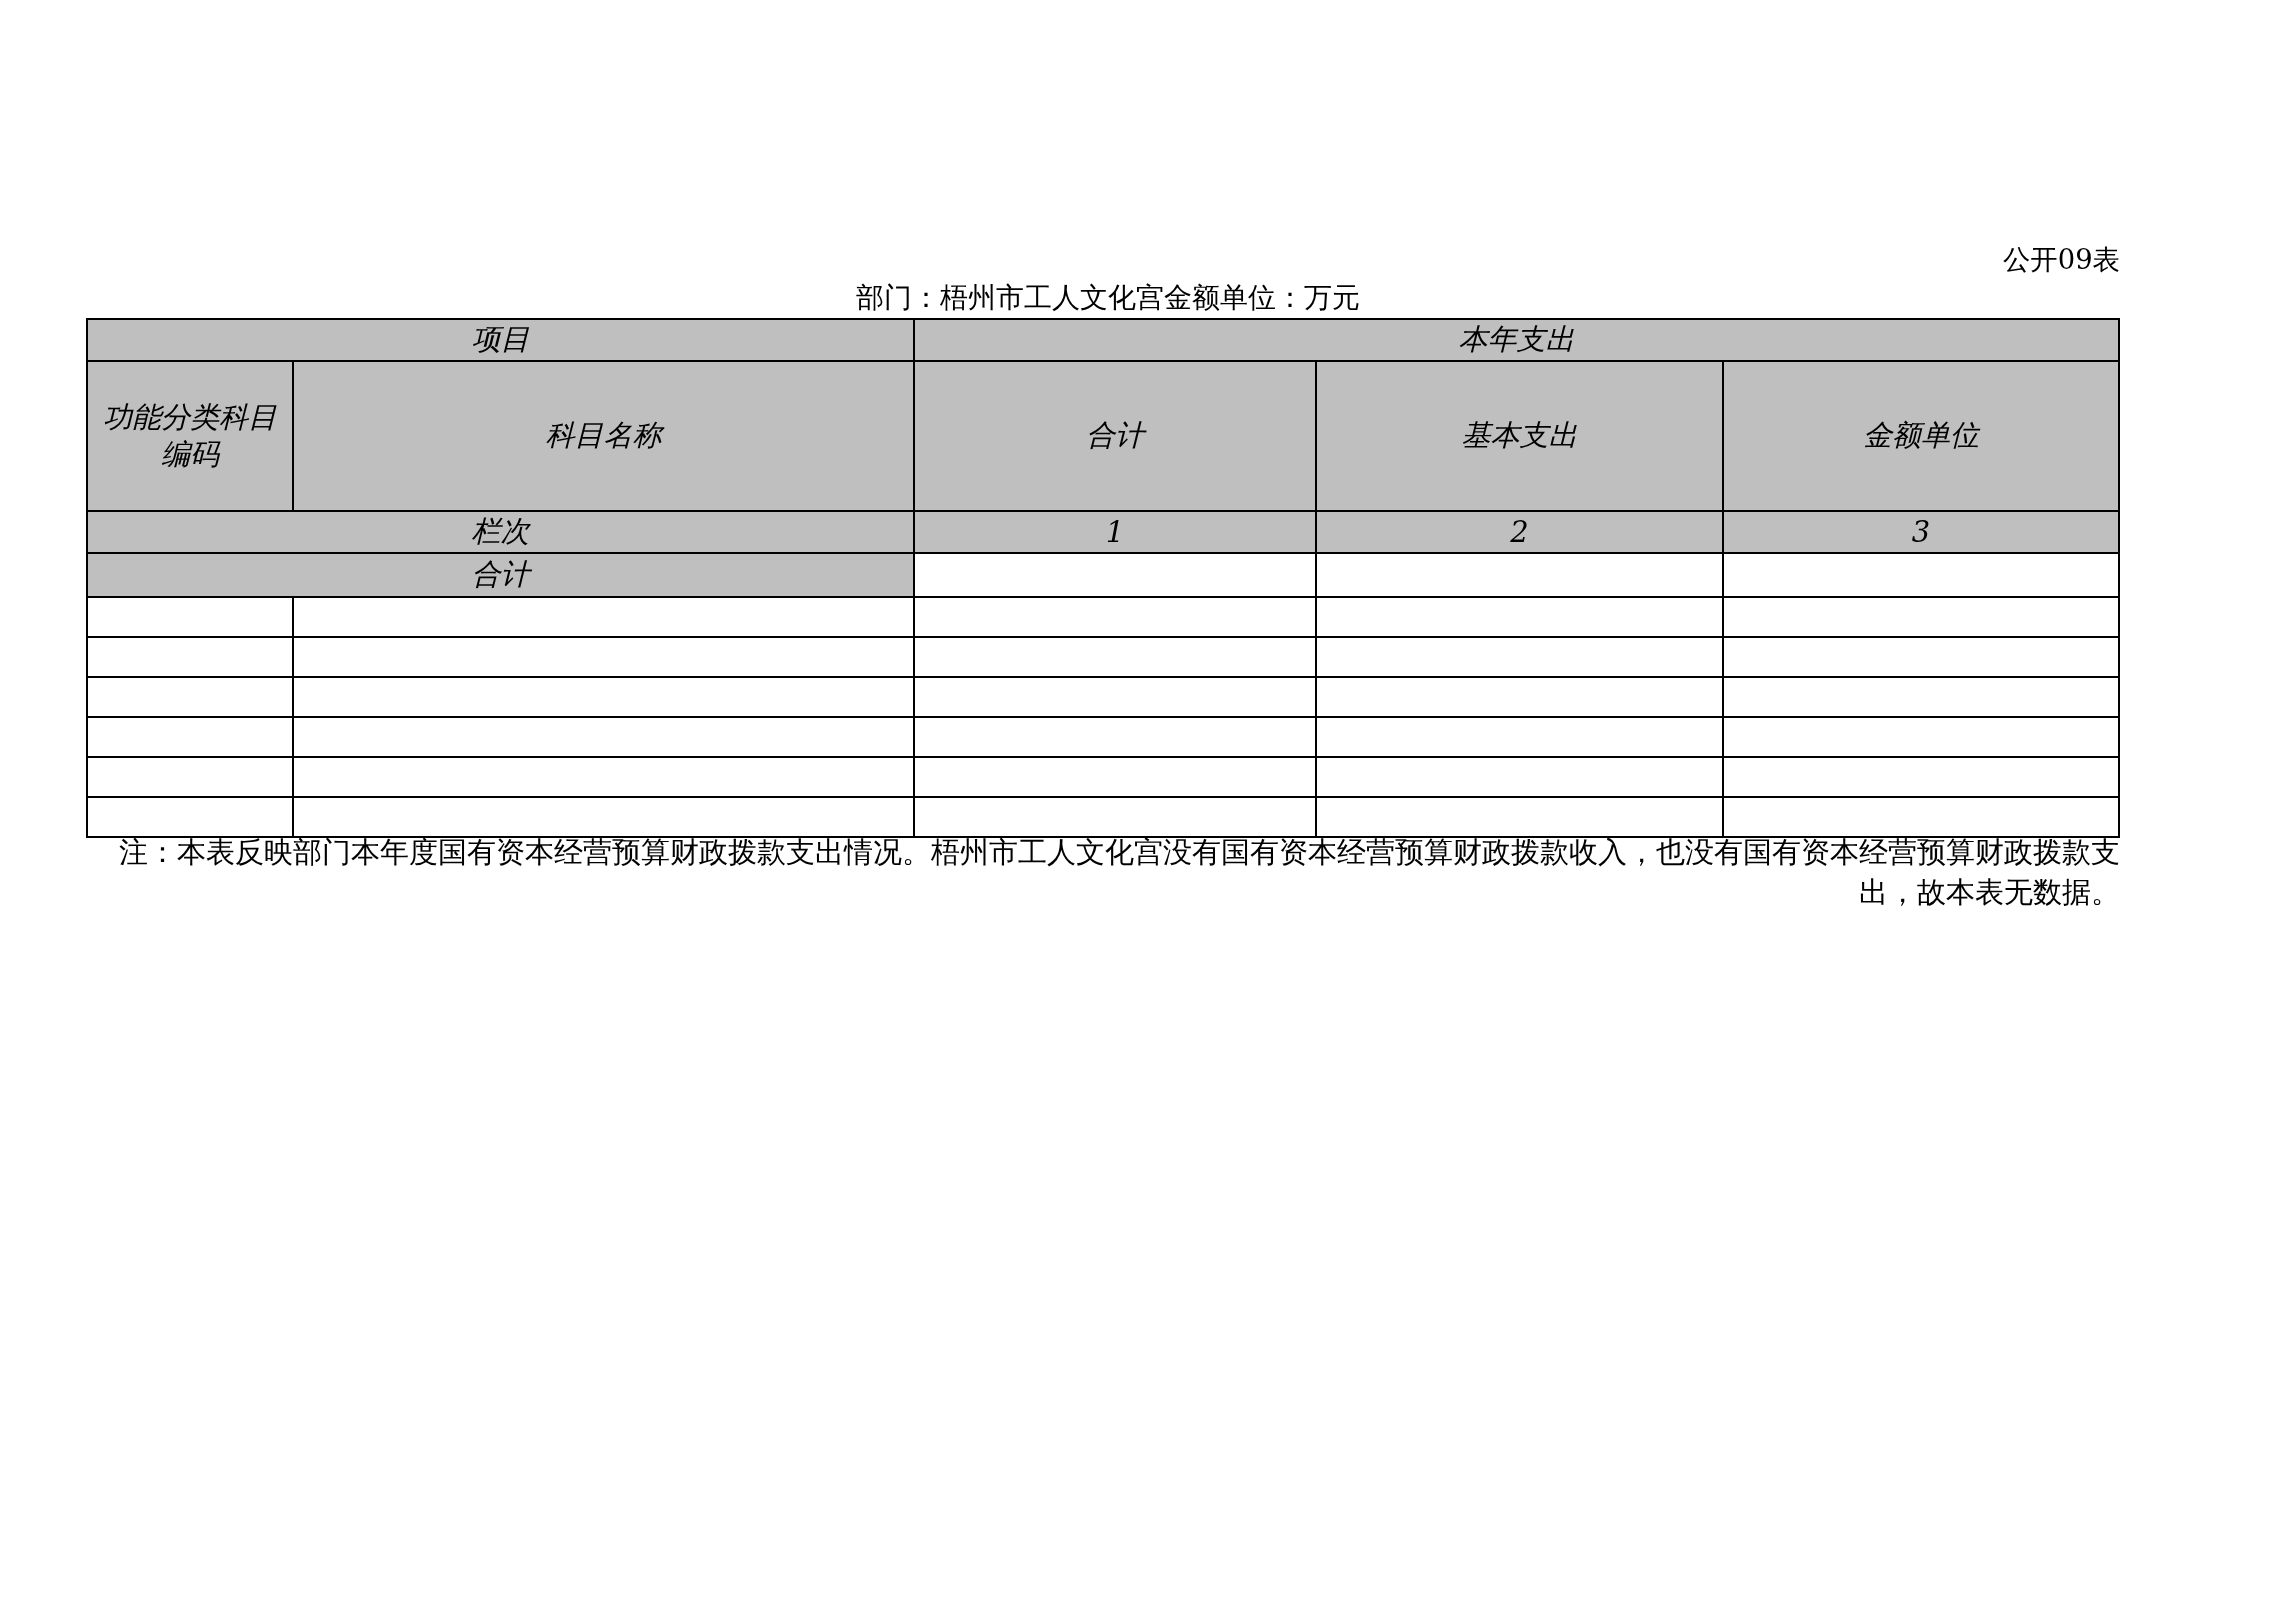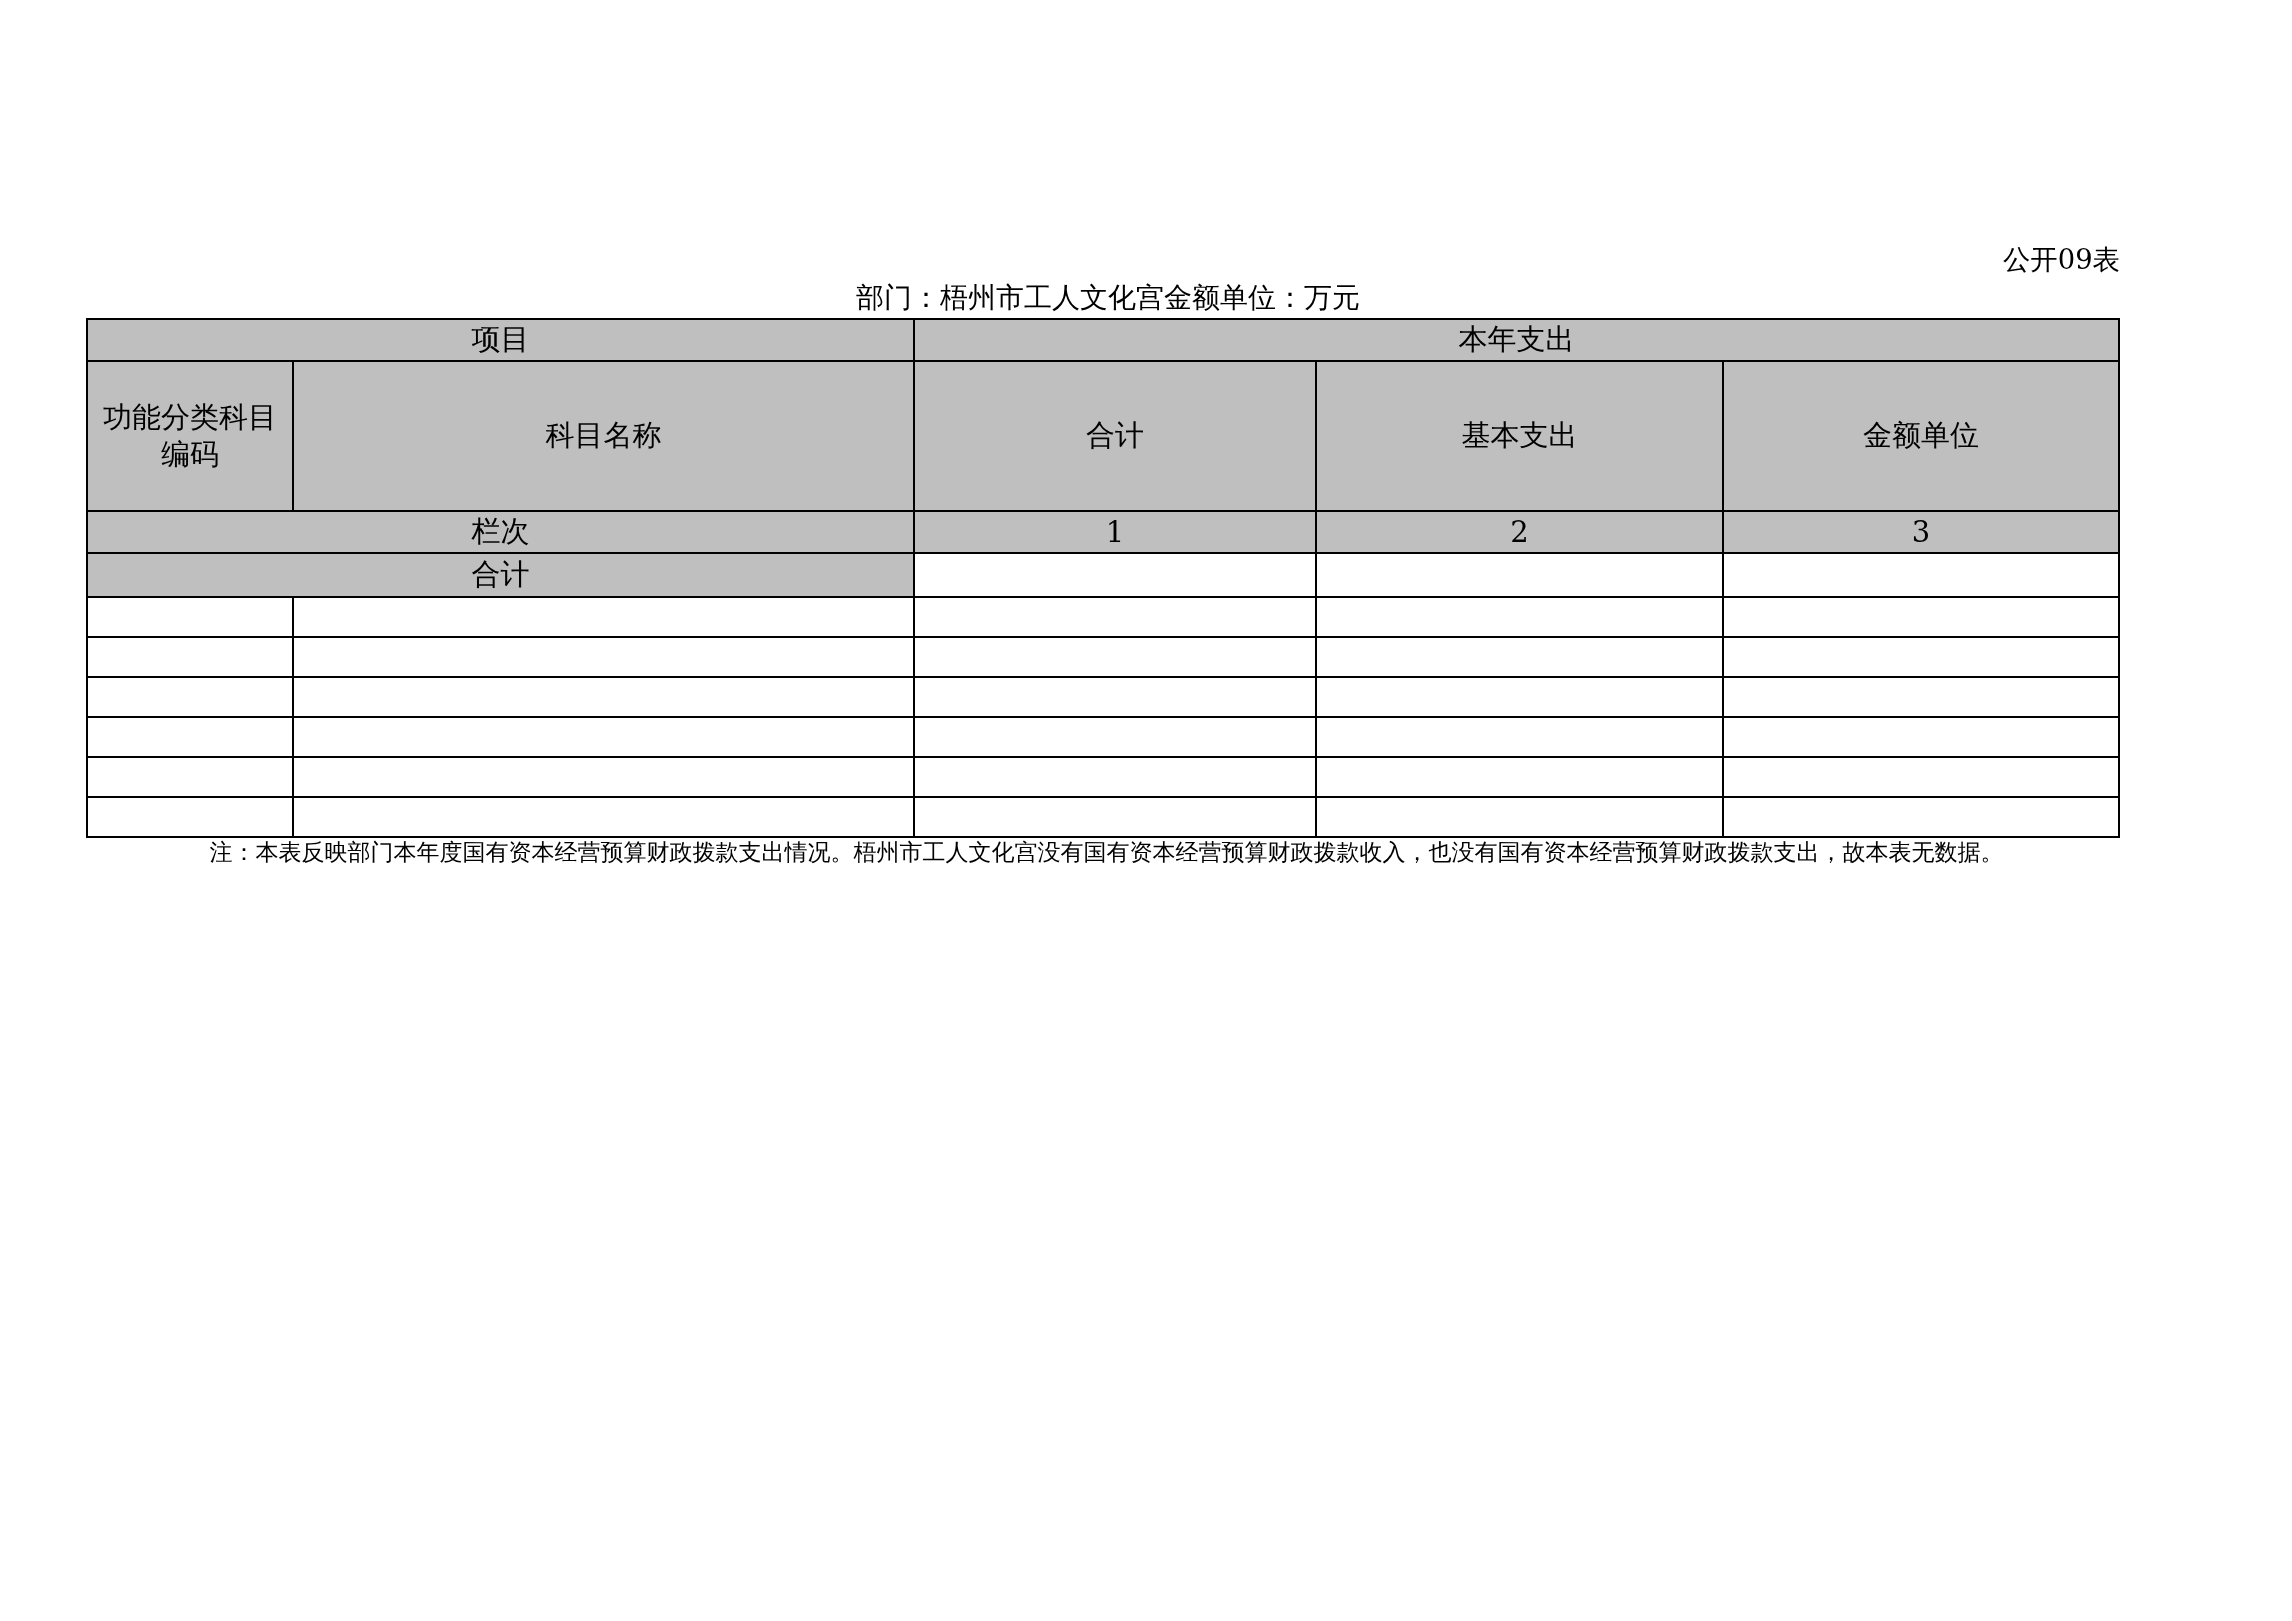--- a/index.html
+++ b/index.html
@@ -22,20 +22,21 @@
   }
   .meta-row{
     position:absolute;left:97px;top:282px;width:2022px;
     display:flex;justify-content:center;align-items:flex-end;
     font-size:28px;line-height:32px;
   }
   table.decl{
     position:absolute;left:86px;top:318px;width:2032px;
     border-collapse:collapse;table-layout:fixed;
     border:2.9px solid var(--border,#000);
+    font-style:italic;
   }
   table.decl th,table.decl td{
     border-top:2.9px solid var(--border,#000);
     border-bottom:2.9px solid var(--border,#000);
     border-left:2px solid var(--border,#000);
     border-right:2px solid var(--border,#000);
     padding:0;margin:0;
     font-size:29px;font-weight:normal;
     text-align:center;vertical-align:middle;
     overflow:hidden;
@@ -43,21 +44,21 @@
   .gray{background:var(--header-bg,#bfbfbf);}
   tr.r-group{height:37px;}
   tr.r-heads{height:150px;}
   tr.r-rank{height:36px;}
   tr.r-total{height:44px;}
   tr.r-empty{height:40px;}
   .wrap-narrow{display:inline-block;max-width:191px;line-height:37px;}
   .rank-num{font-size:27.4px;}
   .note{
     position:absolute;left:93px;top:832px;width:2027px;
-    font-size:23px;line-height:40px;text-align:center;
+    font-size:29px;line-height:40px;text-align:right;
   }
 </style>
 </head>
 <body>
 
 <div class="canvas" style="--header-bg: #bfbfbf; --border: #000000; --page-bg: #ffffff;">
 
 
   <div class="form-code">公开09表</div>
 

